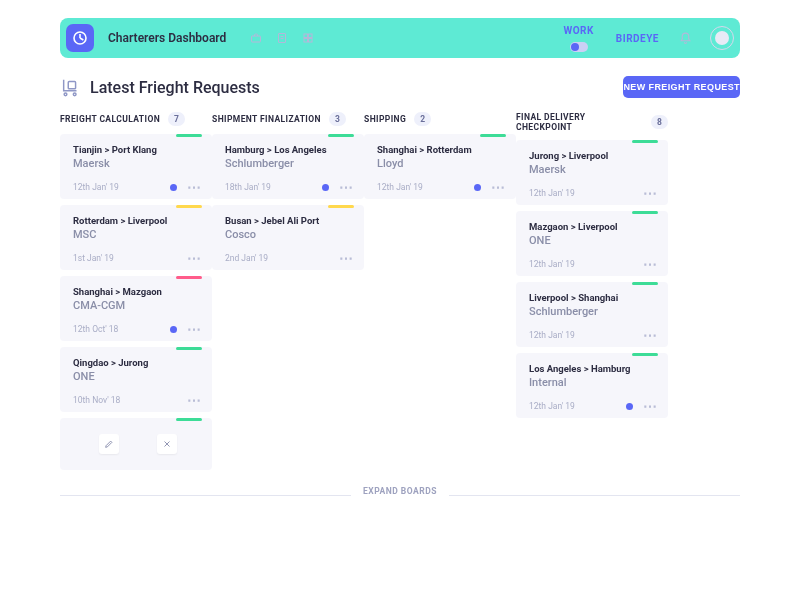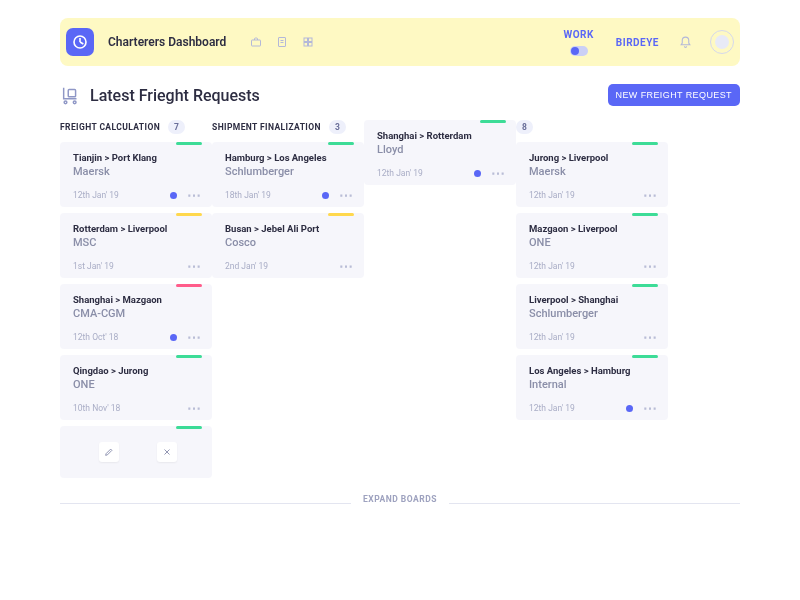--- a/index.html
+++ b/index.html
@@ -6,23 +6,23 @@
   body {
     font-family: -apple-system, BlinkMacSystemFont, "Segoe UI", Roboto, Arial, sans-serif;
     background: #ffffff;
     color: #2d2d42;
     font-size: 11px;
   }
   .page { width: 800px; height: 600px; margin: 0 auto; padding: 18px 60px 0 60px; }
   .topbar {
     display: flex;
     align-items: center;
-    background: #fef9c3;
+    background: #5eead4;
     border-radius: 8px;
-    height: 48px;
+    height: 40px;
     padding: 0 6px 0 6px;
     gap: 10px;
   }
   .logo-badge {
     width: 28px; height: 28px;
     background: #5a67f6;
     border-radius: 7px;
     display: flex; align-items: center; justify-content: center;
     color: #fff;
   }
@@ -41,22 +41,22 @@
     border: 1px solid #d5d8ec; margin-left: 8px;
     display: flex; align-items: center; justify-content: center;
   }
   .avatar-inner { width: 14px; height: 14px; border-radius: 50%; background: #e8eaf6; }
 
   .section-head { display: flex; align-items: center; margin-top: 18px; }
   .trolley { color: #8f97c6; margin-right: 8px; }
   .section-title { font-size: 16px; font-weight: 500; color: #2d2d42; flex: 1; }
   .new-btn {
     background: #5a67f6; color: #fff; border: none;
-    font-size: 9px; font-weight: 400; letter-spacing: .4px;
-    padding: 6px 8px; border-radius: 5px; cursor: pointer;
+    font-size: 9px; font-weight: 700; letter-spacing: .4px;
+    padding: 6px 0; border-radius: 5px; cursor: pointer;
   }
 
   .board { display: flex; margin-top: 14px; align-items: flex-start; }
   .col { width: 152px; }
   .col-head { display: flex; align-items: center; gap: 8px; margin-bottom: 8px; }
   .col-title { font-size: 8.5px; font-weight: 700; letter-spacing: .4px; color: #2d2d42; }
   .count-pill {
     background: #eef0fb; color: #6a6f9a; font-size: 8.5px; font-weight: 700;
     padding: 2px 6px; border-radius: 8px;
   }
@@ -231,33 +231,38 @@
           <div class="accent" style="background: rgb(255, 216, 77);"></div>
           <div class="route">Busan &gt; Jebel Ali Port</div>
           <div class="company">Cosco</div>
           <div class="card-foot">
             <span class="date">2nd Jan' 19</span>
             <span class="more">⋯</span>
           </div>
         </div>
       </div>
       <div class="col">
+        <div class="col-head">
+          <span class="col-title">SHIPPING</span>
+          <span class="count-pill">2</span>
+        </div>
         <div class="card">
           <div class="accent" style="background: rgb(61, 220, 151);"></div>
           <div class="route">Shanghai &gt; Rotterdam</div>
           <div class="company">Lloyd</div>
           <div class="card-foot">
             <span class="date">12th Jan' 19</span>
             <span class="dot" style="background: rgb(90, 103, 246);"></span>
             <span class="more">⋯</span>
           </div>
         </div>
       </div>
       <div class="col">
         <div class="col-head">
+          <span class="col-title">FINAL DELIVERY CHECKPOINT</span>
           <span class="count-pill">8</span>
         </div>
         <div class="card">
           <div class="accent" style="background: rgb(61, 220, 151);"></div>
           <div class="route">Jurong &gt; Liverpool</div>
           <div class="company">Maersk</div>
           <div class="card-foot">
             <span class="date">12th Jan' 19</span>
             <span class="more">⋯</span>
           </div>

